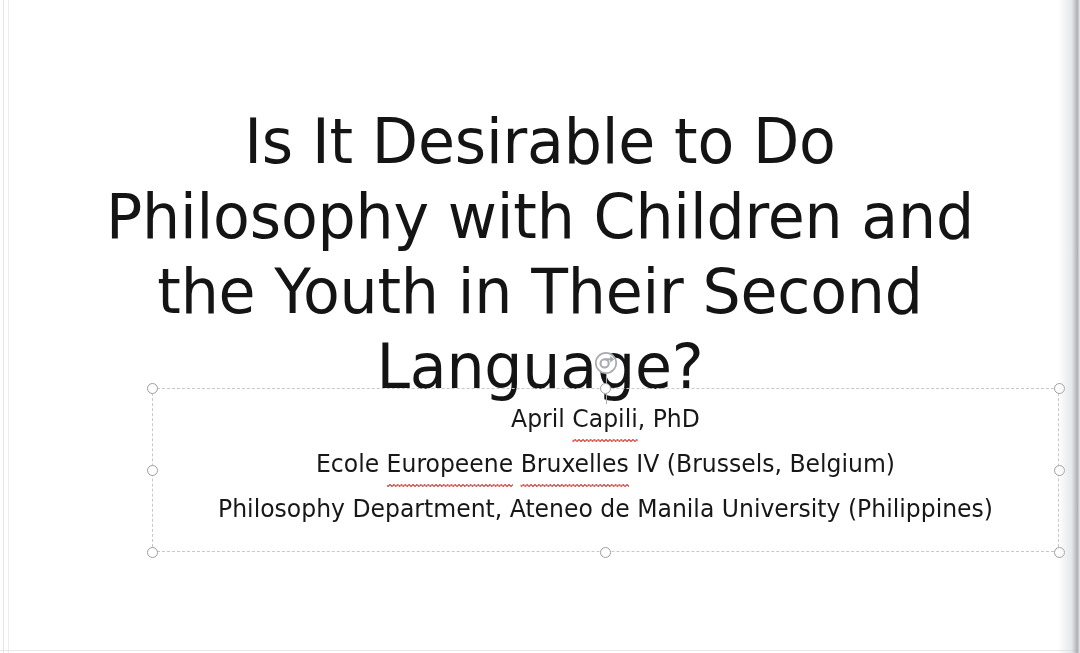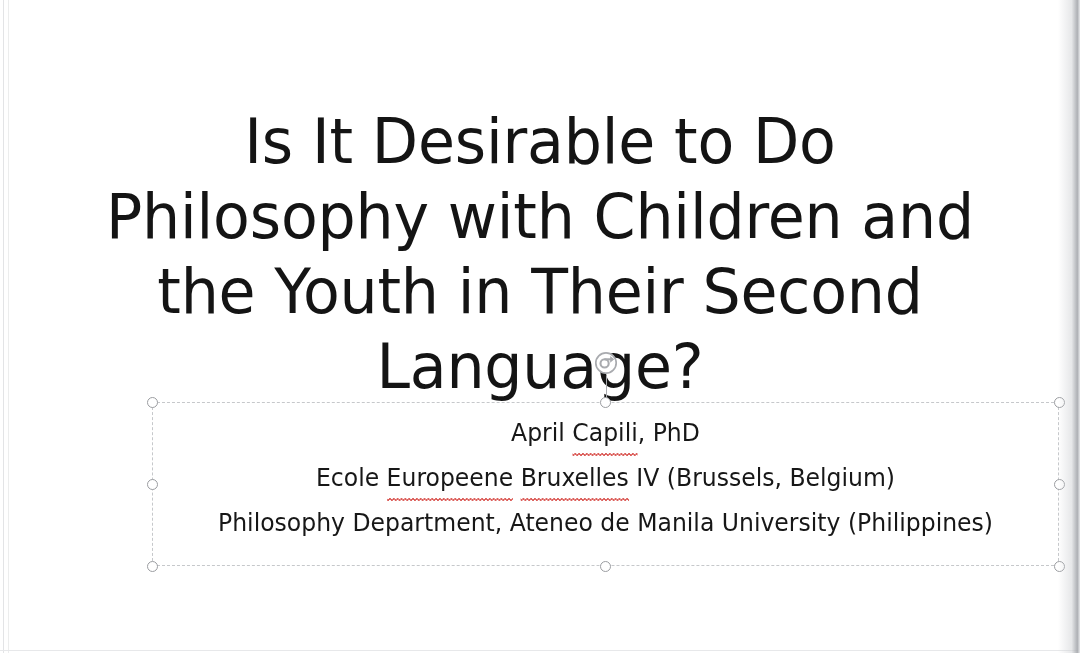--- a/index.html
+++ b/index.html
@@ -60,21 +60,21 @@
     letter-spacing: -0.2px;
     transform: scaleX(0.955);
     transform-origin: center top;
     white-space: pre-line;
   }
 
   
   #subtitle-placeholder {
     position: absolute;
     left: 152px;
-    top: 402px;
+    top: 388px;
     width: 907px;
     height: 164px;
     box-sizing: border-box;
   }
   .sel-border {
     position: absolute;
     inset: 0;
     border: 1px dashed #c6c8cb;
     pointer-events: none;
   }

